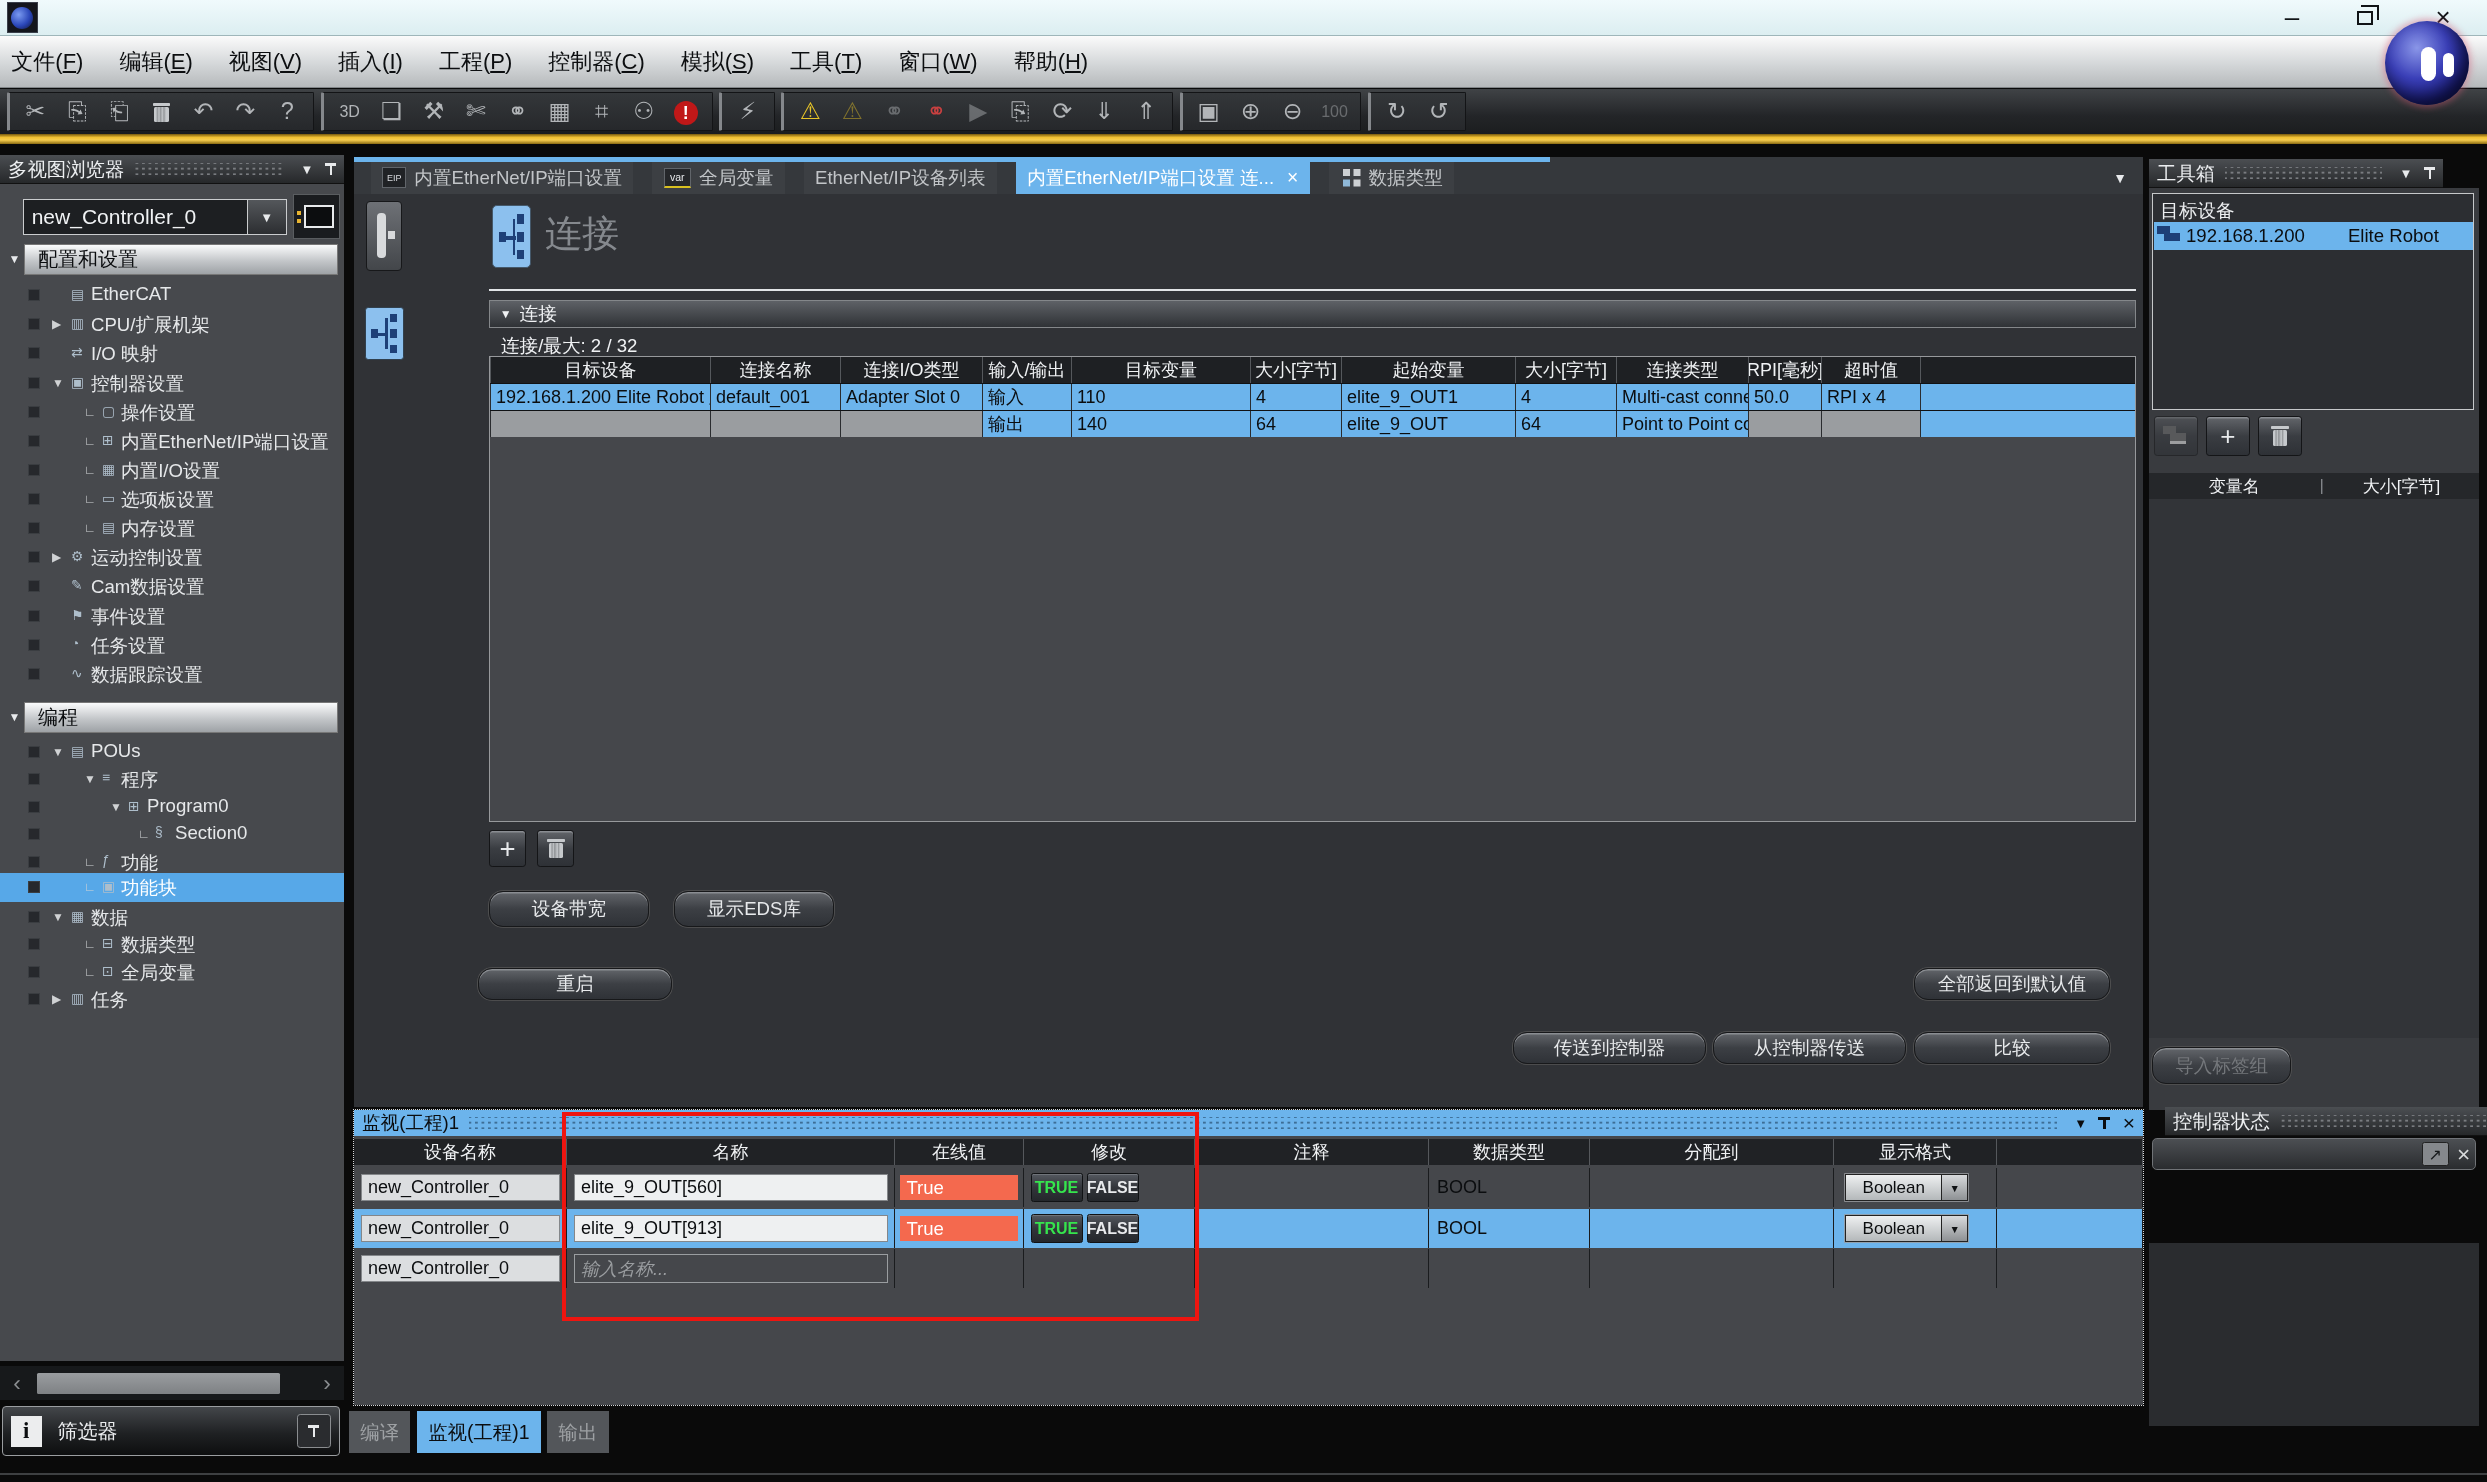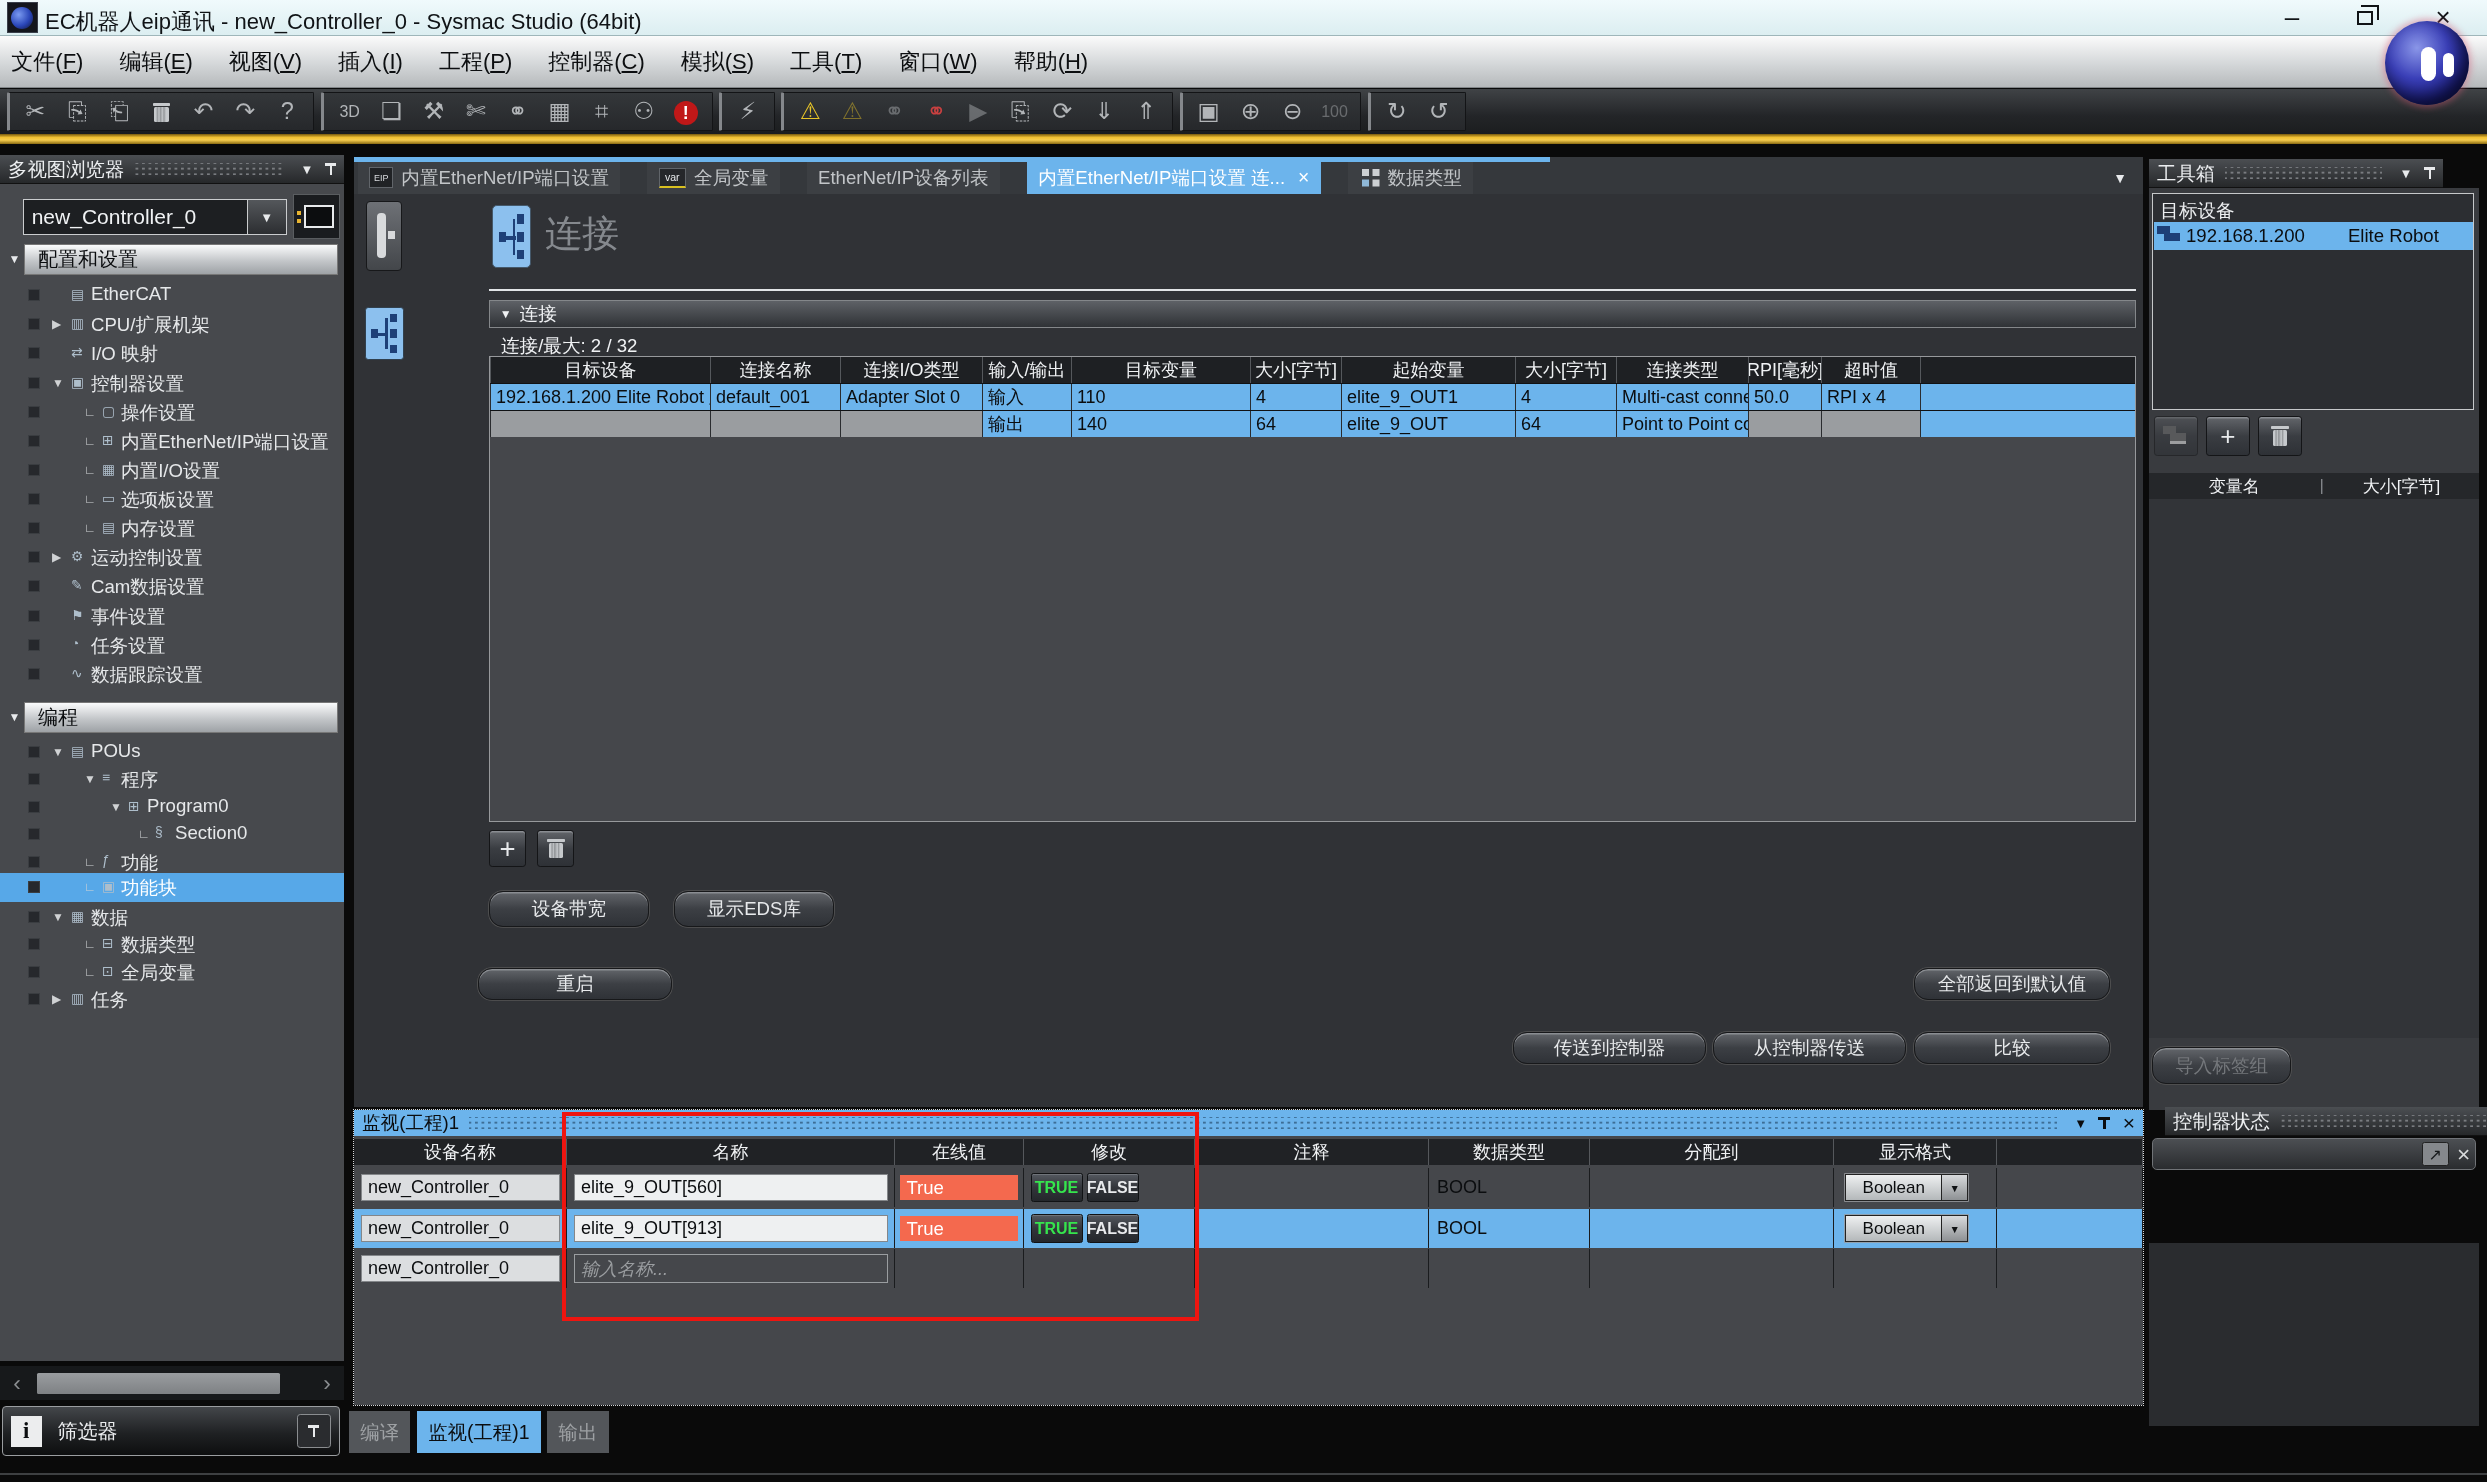--- a/index.html
+++ b/index.html
@@ -66,21 +66,21 @@
   .hs-arr{width:34px;text-align:center;color:#8a8d90;font-size:22.7px}
   .hs-thumb{width:243px;height:21px;background:linear-gradient(#9a9da0,#7e8184);border-radius:1.6px;margin-left:3.2px}
   .filterbar{left:1.6px;top:1406px;width:338px;height:50px;border:1.6px solid #9a9da0;border-radius:4px;background:linear-gradient(#43464a,#1f2123 55%,#0d0e0f);display:flex;align-items:center;padding:0 8px}
   .info-box{width:31px;height:31px;background:#ecedee;color:#0c0e10;font-family:"Liberation Serif","DejaVu Serif",serif;font-weight:bold;font-size:22.7px;display:flex;align-items:center;justify-content:center}
   .filter-lbl{color:#eceef0;font-size:20px;margin-left:16px;flex:1}
   .pinbox{width:34px;height:34px;background:#2a2c2f;border:0.8px solid #8a8d90;border-radius:3.2px;display:flex;align-items:center;justify-content:center}
 
   
   .tabstrip{left:354px;top:157px;width:1789px;height:37px;background:#35383c}
   .tab-topline{position:absolute;left:0;top:0;width:1196px;height:4.9px;background:#6cb4ec}
-  .tabs{position:absolute;left:4px;top:4.9px;height:32px;display:flex;gap:27px}
+  .tabs{position:absolute;left:17px;top:4.9px;height:32px;display:flex;gap:19px}
   .tab{display:flex;align-items:center;padding:0 11.3px;font-size:18.6px;color:#c2c5c8;background:#3c3f43;white-space:nowrap}
   .tab.active{background:#6cb4ec;color:#fff}
   .tab .x{margin-left:13px;font-size:19.4px;color:#fff}
   .eip-ico{display:inline-flex;align-items:center;justify-content:center;width:24px;height:21px;background:#202225;border:0.8px solid #61656a;color:#d8dade;font-size:9px;margin-right:8px}
   .var-ico{display:inline-flex;align-items:center;justify-content:center;width:27.5px;height:19.4px;background:#25272a;border:0.8px solid #61656a;border-bottom:2.4px solid #d8c020;color:#e8eaec;font-size:10.5px;margin-right:8px}
   .grid-ico{display:inline-block;width:7.3px;height:7.3px;background:#cdd0d3;box-shadow:10.5px 0 #cdd0d3,0 10.5px #8fb8d8,10.5px 10.5px #cdd0d3;margin:0 18px 10.5px 3.2px}
   .tab-more{left:2104px;top:165px;width:32px;height:26px;color:#e8eaec;font-size:13.8px;display:flex;align-items:center;justify-content:center}
 
   .docarea{left:354px;top:194px;width:1789px;height:913px;background:#303236;overflow:hidden}
   .side-btn1{left:12px;top:6.5px;width:36px;height:70px;background:linear-gradient(#6e7176,#43464a);border:1.6px solid #17181a;border-radius:4px}
@@ -179,21 +179,20 @@
 </style>
 </head>
 <body>
 
 <div class="screen">
 
   <div class="abs titlebar">
     <div class="abs title-ico">
         <i></i>
       </div>
-    <div class="abs title-txt">EC机器人eip通讯 - new_Controller_0 - Sysmac Studio (64bit)</div>
     <div class="abs win-btn" style="left:2272px">–</div>
     <div class="abs win-btn" style="left:2345px">
         <span class="restore-glyph"></span>
       </div>
     <div class="abs win-btn" style="left:2423px">×</div>
   </div>
 
   <div class="abs menubar">
     <span class="menu-item"><span>文件(</span><u>F</u><span>)</span></span>
     <span class="menu-item"><span>编辑(</span><u>E</u><span>)</span></span>

